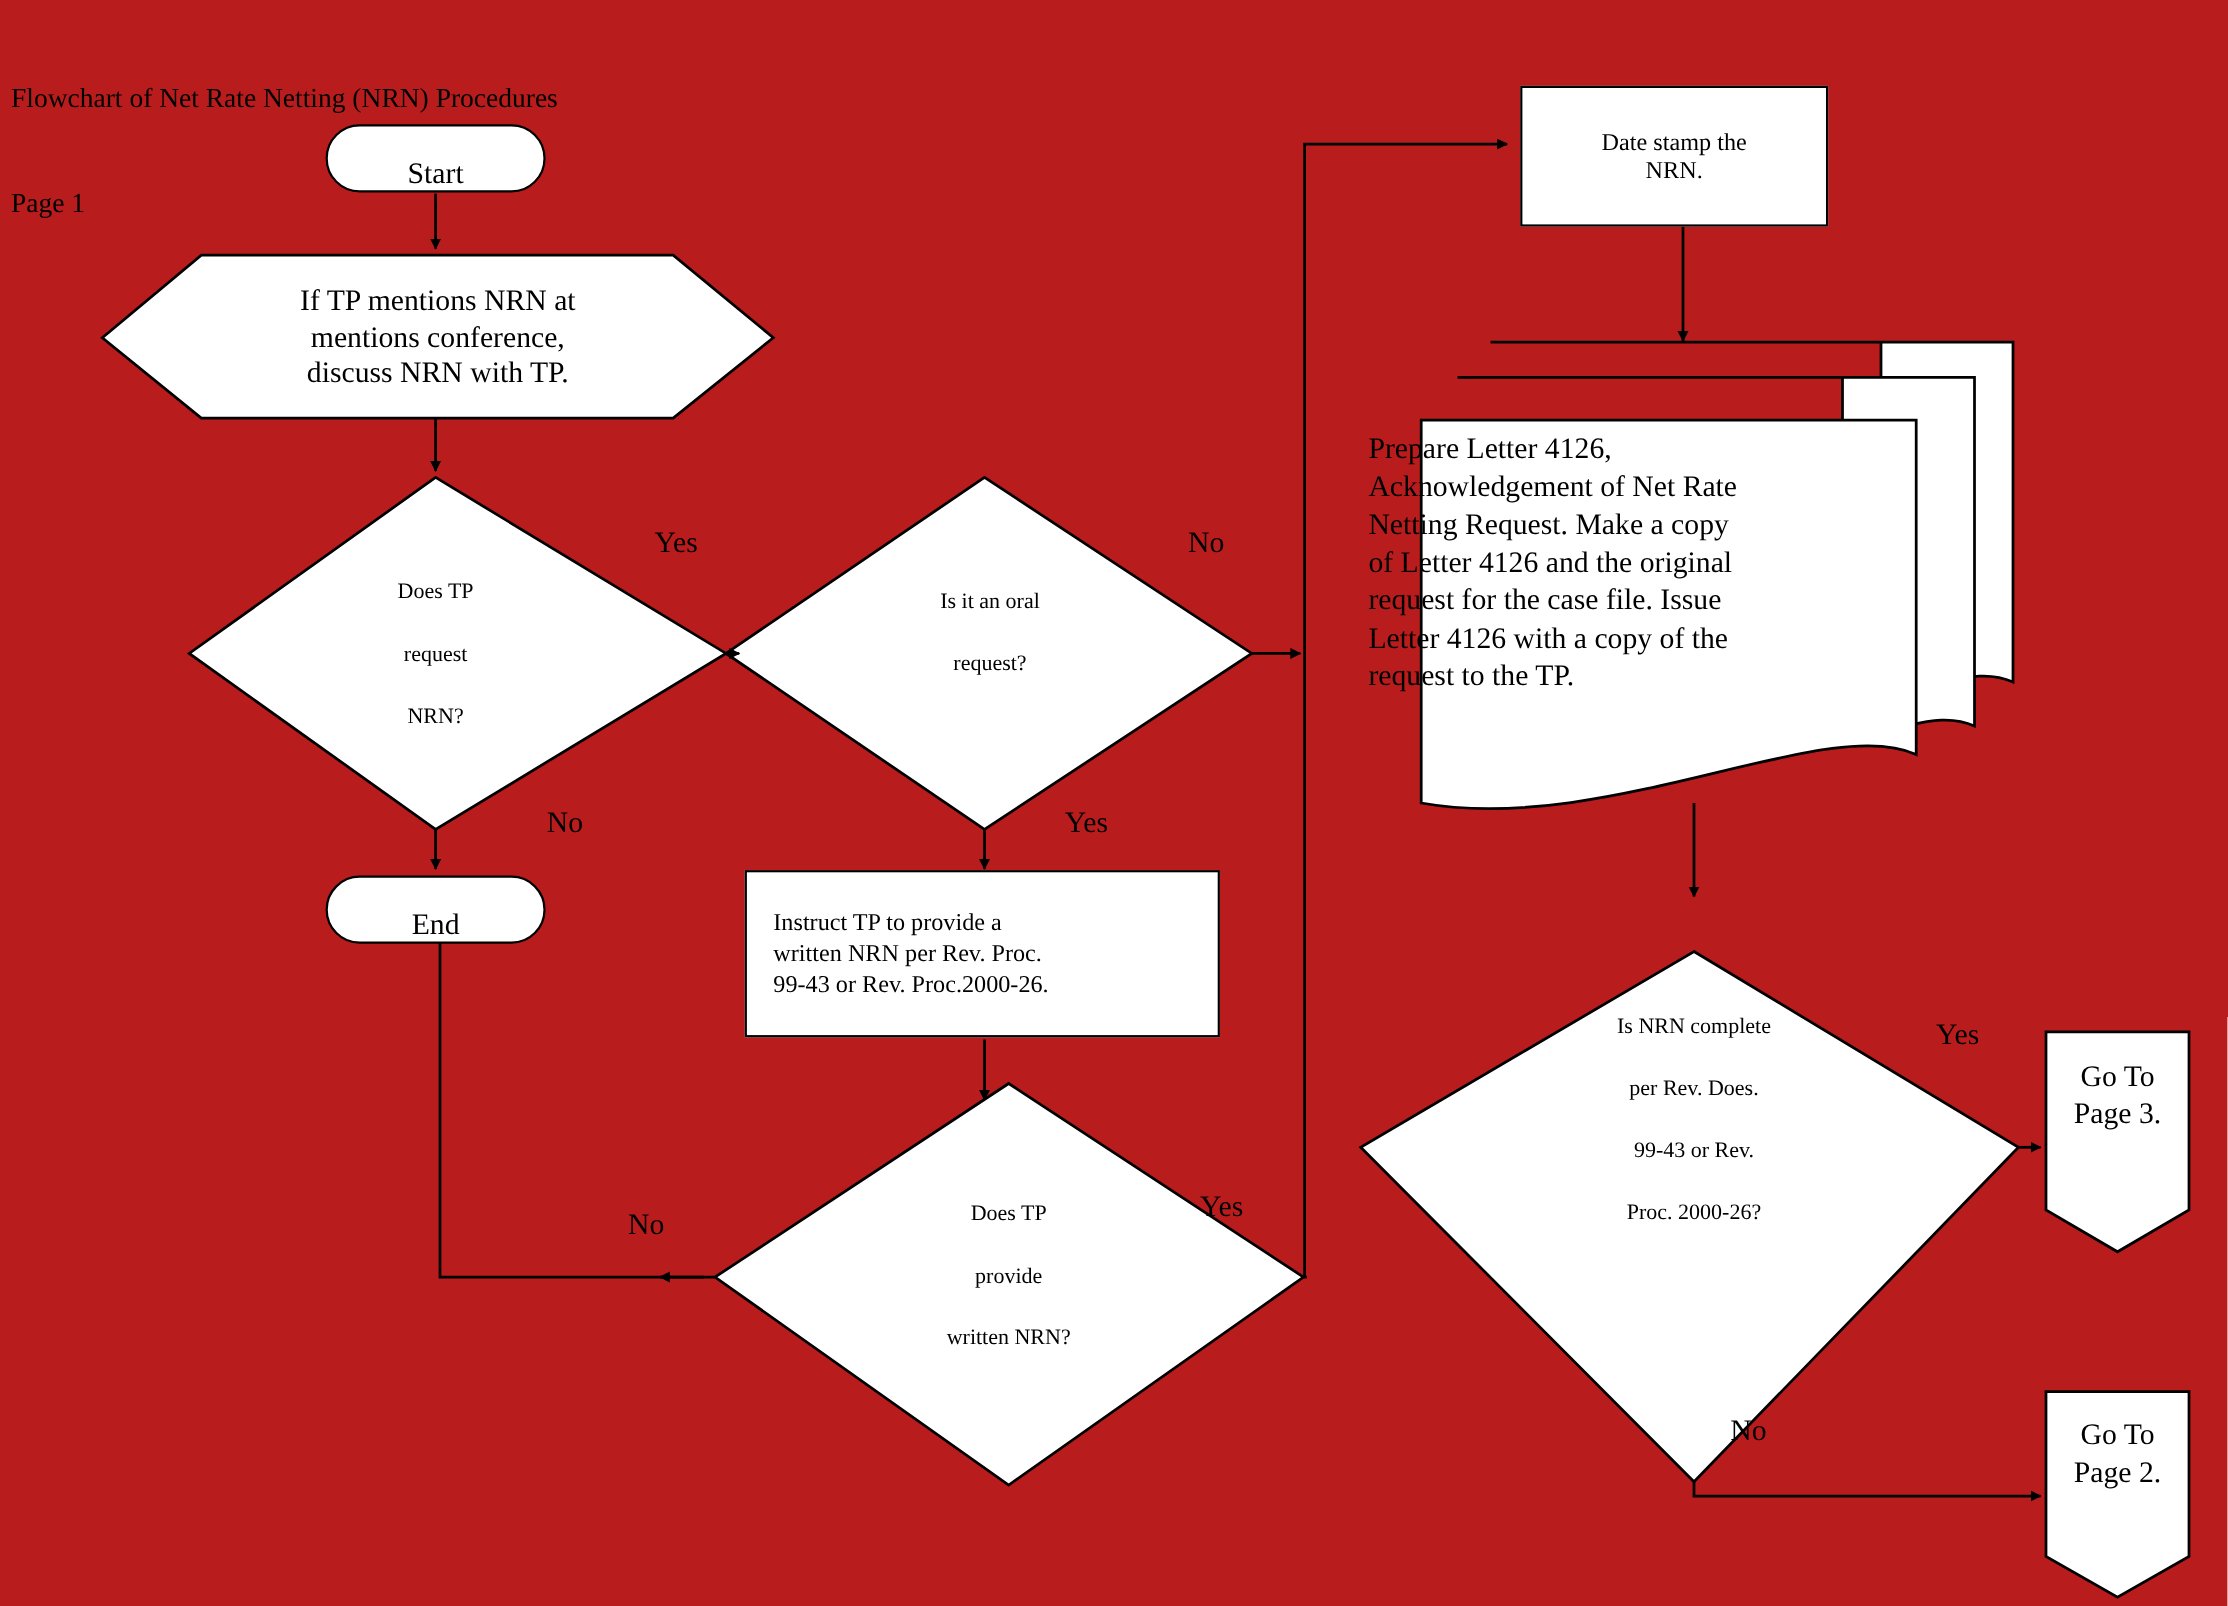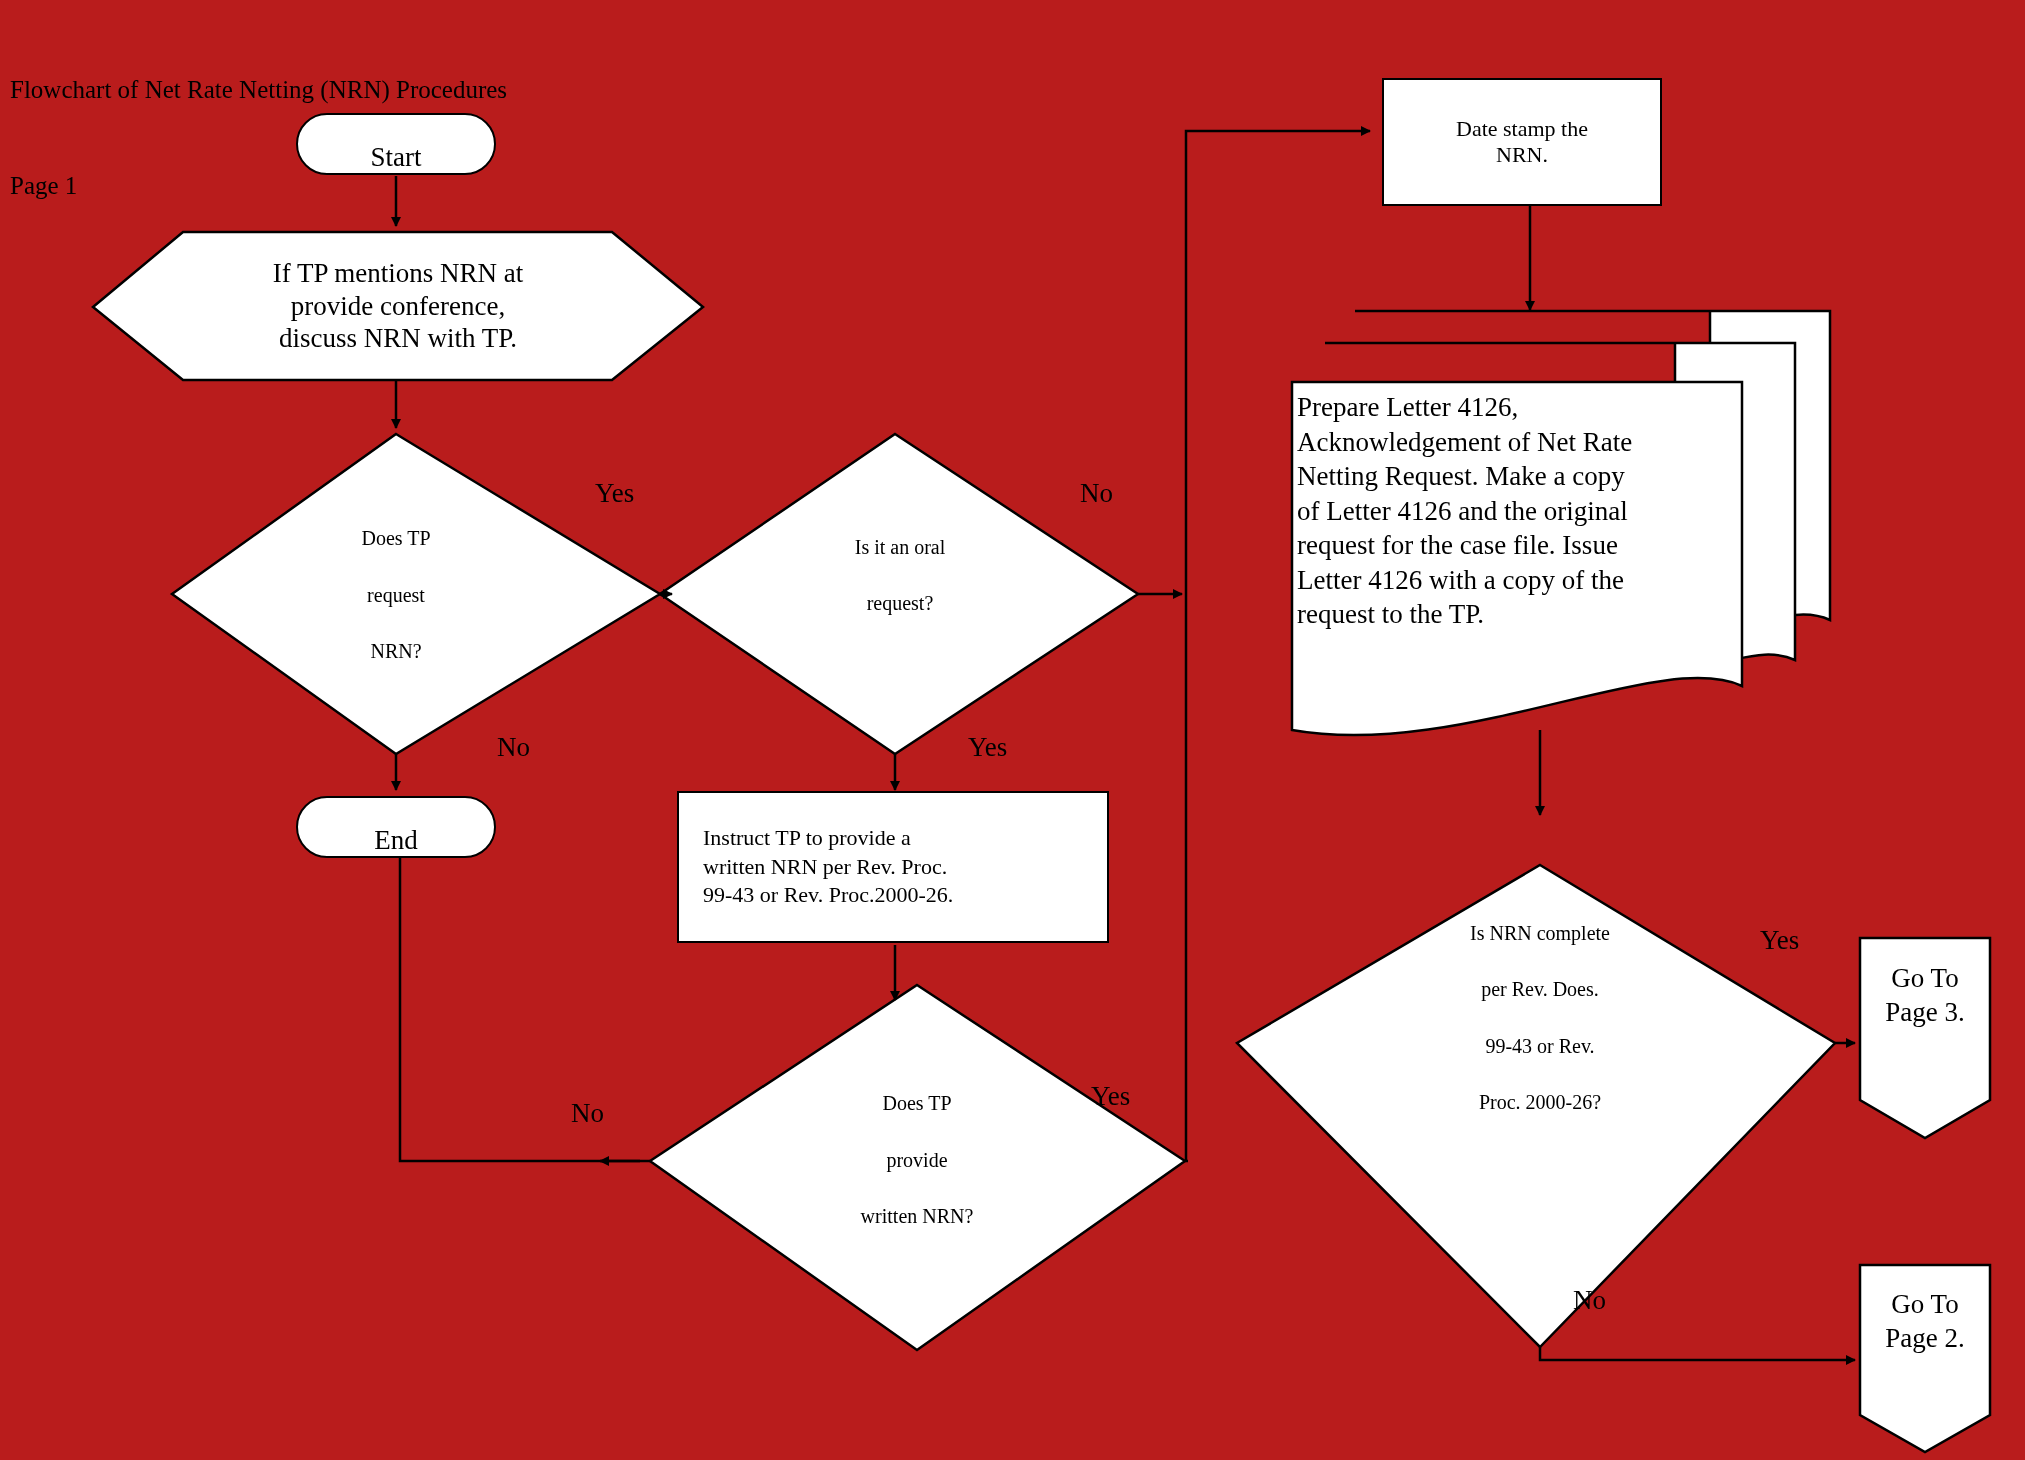--- a/index.html
+++ b/index.html
@@ -155,21 +155,21 @@
 
     <polyline points="1540,1347 1540,1360 1855,1360" fill="none" stroke="#000" stroke-width="2.5" marker-end="url(#arrow)"></polyline>
   </svg>
 
   <div class="node terminator" style="left:296px; top:113px; width:200px; height:62px;">
     <span class="txt">Start</span>
   </div>
 
   <div class="node hexnode" style="left:173px; top:244px; width:450px; height:124px; flex-direction:column;">
     <span>If TP mentions NRN at</span>
-    <span>provide conference,</span>
+    <span>mentions conference,</span>
     <span>discuss NRN with TP.</span>
   </div>
 
   <div class="node decision" style="left:256px; top:530px; width:280px; height:130px; flex-direction:column;">
     <span>Does TP</span>
     <span>request</span>
     <span>NRN?</span>
   </div>
 
   <div class="node terminator" style="left:296px; top:796px; width:200px; height:62px;">
@@ -191,21 +191,21 @@
     <span>Does TP</span>
     <span>provide</span>
     <span>written NRN?</span>
   </div>
 
   <div class="node process" style="left:1382px; top:78px; width:280px; height:128px; flex-direction:column;">
     <span>Date stamp the</span>
     <span>NRN.</span>
   </div>
 
-  <div class="node docstack" style="left:1297px; top:390px; width:450px; height:290px; flex-direction:column; align-items:flex-start; justify-content:flex-start;">
+  <div class="node docstack" style="left:1244px; top:390px; width:450px; height:290px; flex-direction:column; align-items:flex-start; justify-content:flex-start;">
     <span>Prepare Letter 4126,</span>
     <span>Acknowledgement of Net Rate</span>
     <span>Netting Request. Make a copy</span>
     <span>of Letter 4126 and the original</span>
     <span>request for the case file. Issue</span>
     <span>Letter 4126 with a copy of the</span>
     <span>request to the TP.</span>
   </div>
 
   <div class="node decision" style="left:1380px; top:930px; width:320px; height:175px; flex-direction:column;">

